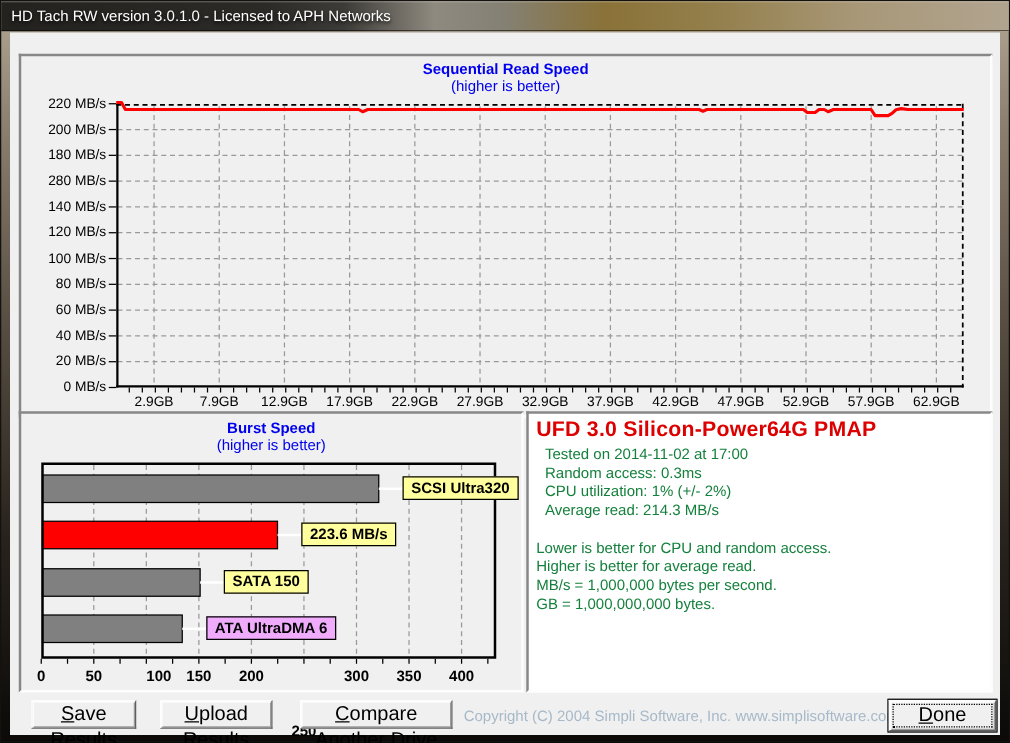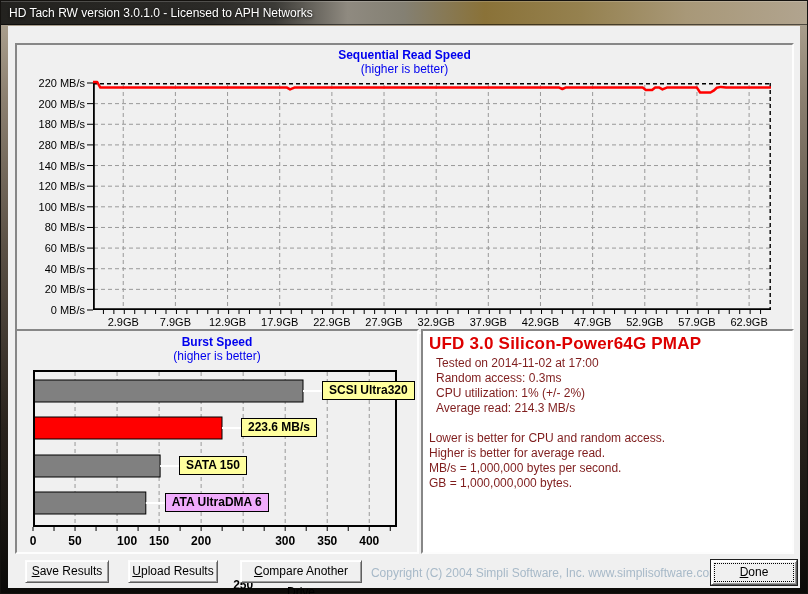--- a/index.html
+++ b/index.html
@@ -34,27 +34,27 @@
 
   .burst-plot{position:absolute;left:16px;top:39px;width:364px;height:157px;}
   #burst-barlabels{position:absolute;left:16px;top:39px;width:364px;height:157px;}
   #burst-barlabels div{position:absolute;border:1px solid #000;padding:1px 6px 2px 6px;font-size:12px;font-weight:bold;color:#000;white-space:nowrap;}
   #burst-xlabels{position:absolute;left:16px;top:203px;width:364px;height:14px;}
   #burst-xlabels div{position:absolute;width:40px;text-align:center;font-size:12px;font-weight:bold;color:#000;}
 
   .info-inner{padding:3px 6px;}
   .info-heading{font-size:17px;font-weight:bold;letter-spacing:.2px;}
   .info-details{margin-top:2px;padding-left:7px;}
-  .info-details div, .info-notes div{font-size:12px;line-height:15px;color:#7f1d1d;}
+  .info-details div, .info-notes div{font-size:12px;line-height:15px;color:#15803d;}
   .info-notes{margin-top:15px;}
 
   .btn{position:absolute;height:23px;background:#f0f0f0;
     border:1px solid;border-color:#fdfdfd #5f5f5f #5f5f5f #fdfdfd;
     box-shadow:inset 1px 1px 0 #ffffff, inset -1px -1px 0 #9c9c9c;
-    font-family:"Liberation Sans",sans-serif;font-size:12px;color:#000;text-align:center;line-height:21px;
+    font-family:"Liberation Sans",sans-serif;font-size:16px;color:#000;text-align:center;line-height:21px;
     padding:0;cursor:default;}
   .btn u{text-decoration:underline;}
   .default-wrap{position:absolute;border:1px solid #202020;background:#202020;}
   .default-wrap .btn{position:relative;left:0;top:0;width:100%;height:100%;}
   .focus-rect{position:absolute;left:3px;top:3px;right:3px;bottom:3px;border:1px dotted #000;pointer-events:none;}
   .copyright{position:absolute;left:337px;top:540px;width:400px;text-align:center;font-size:12px;color:#a7b9c8;}
 </style>
 </head>
 <body>
 

